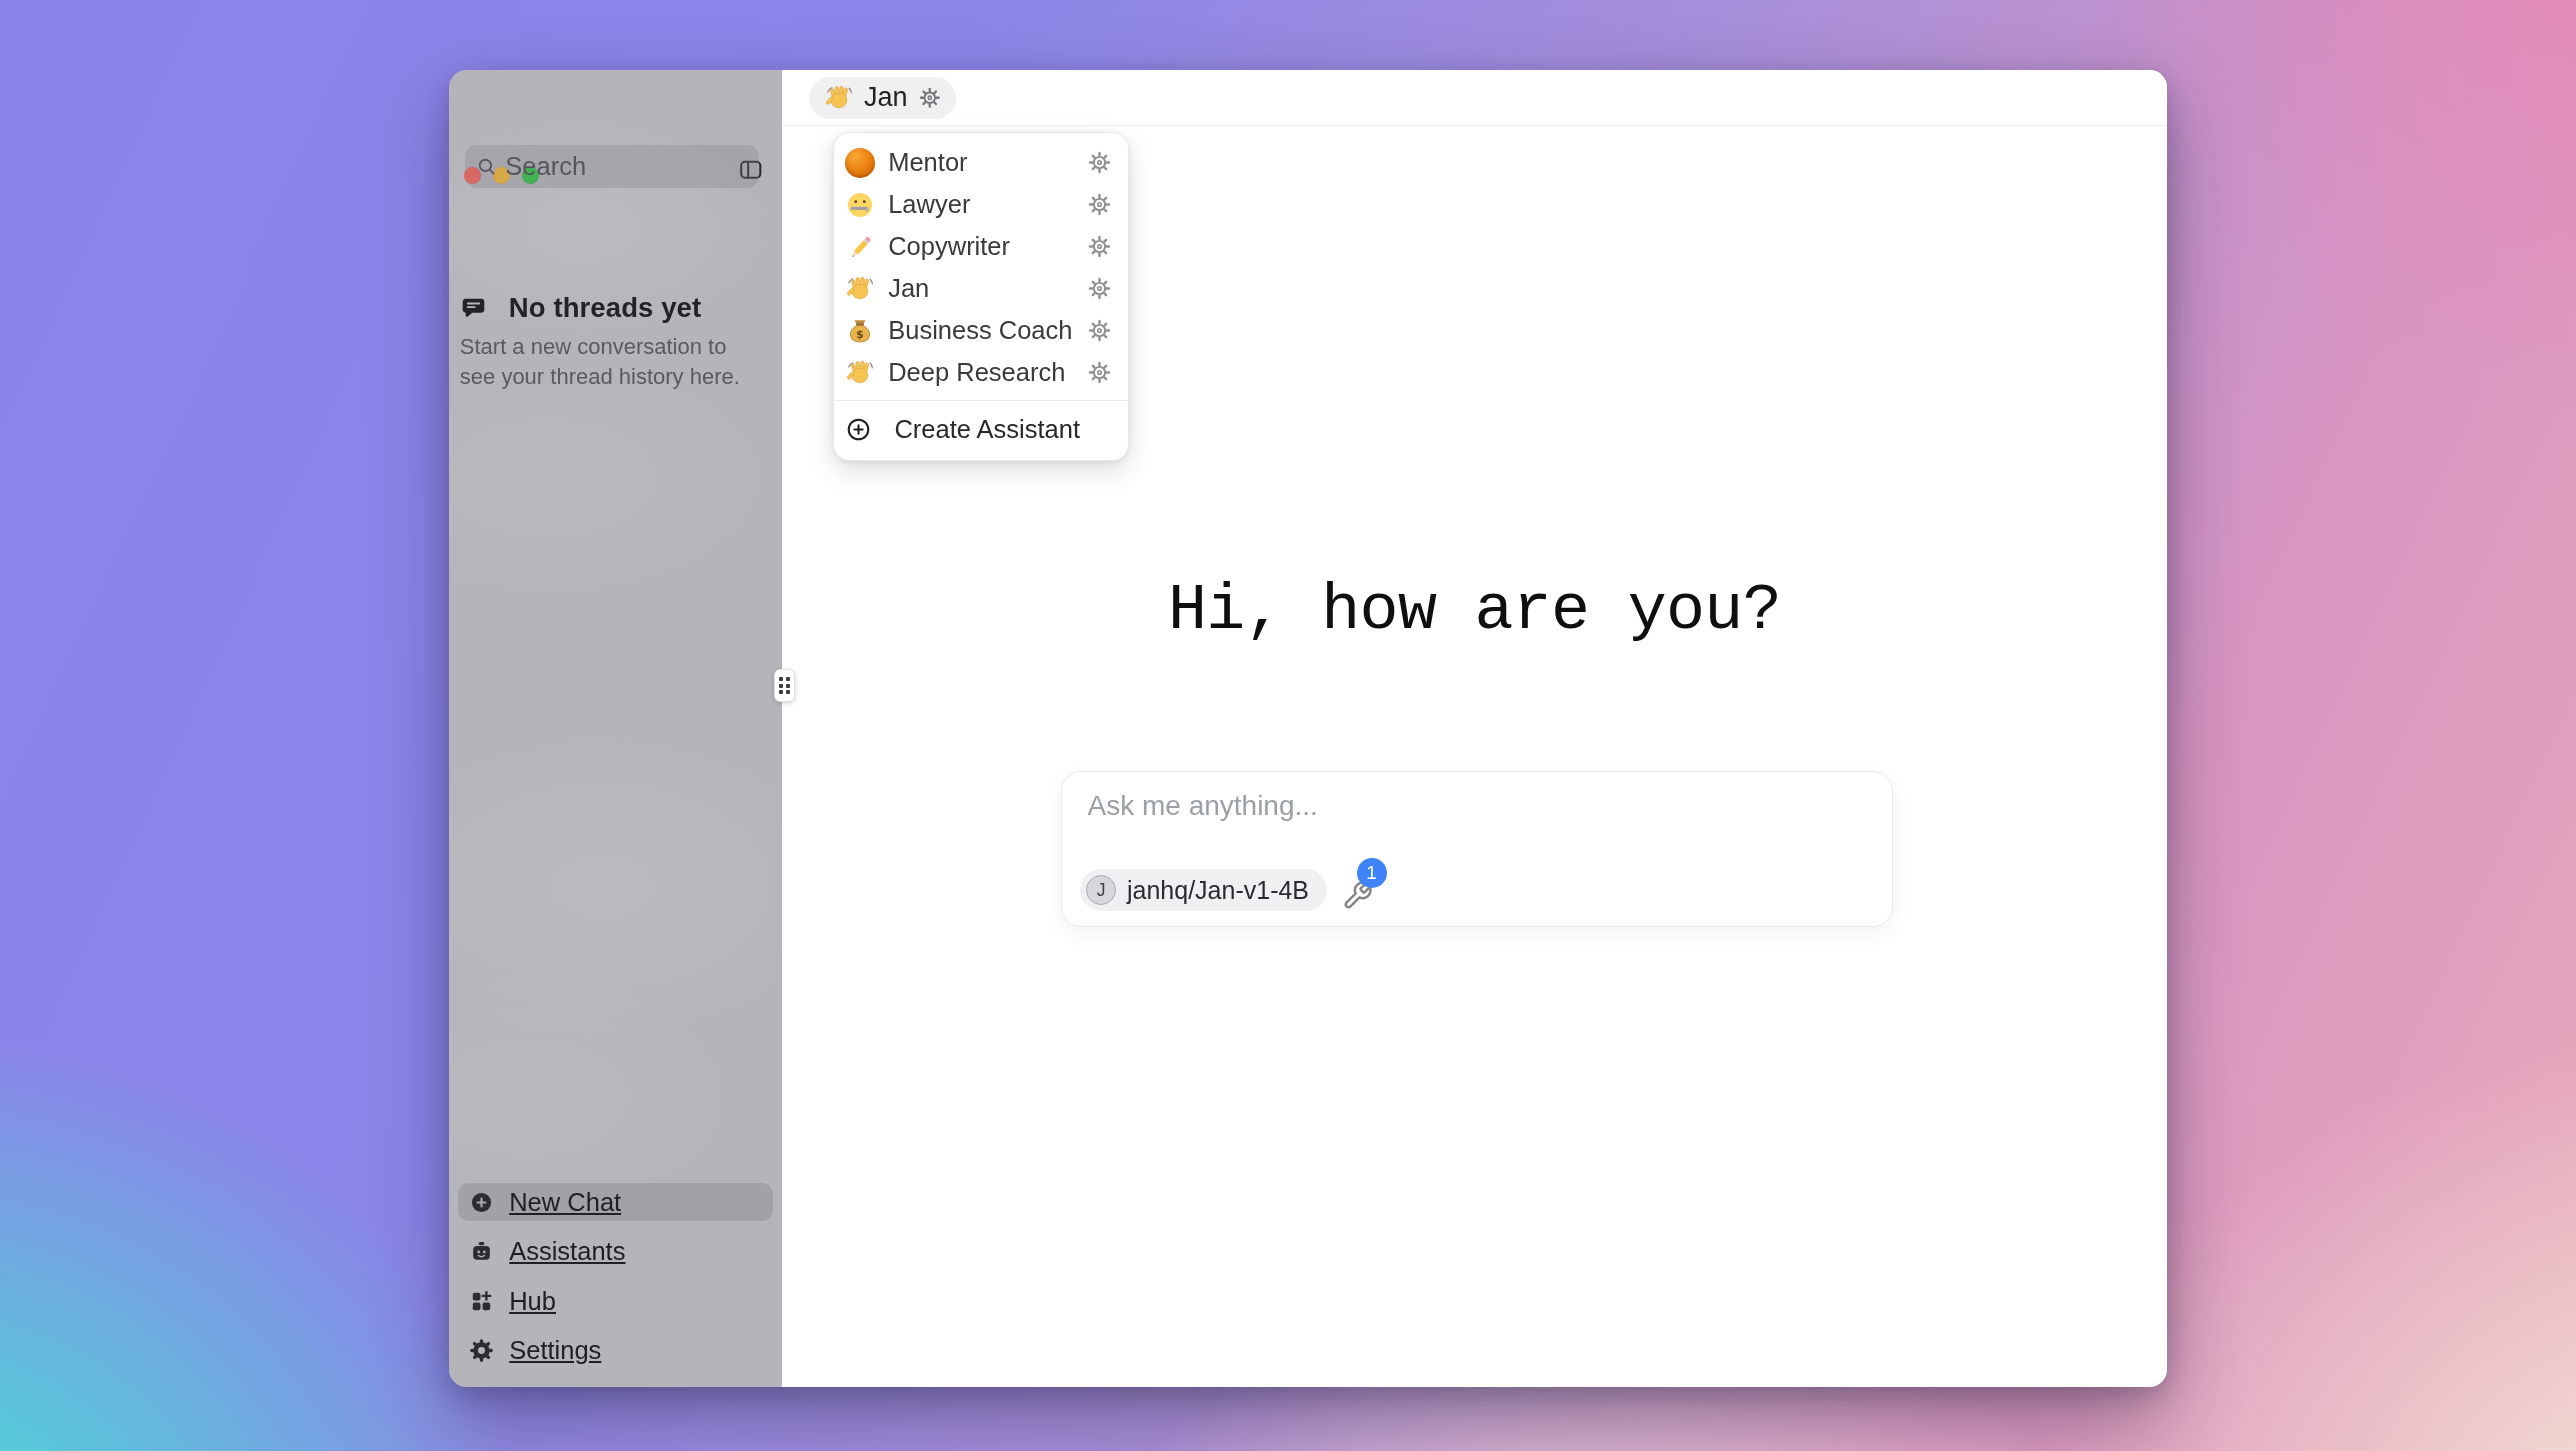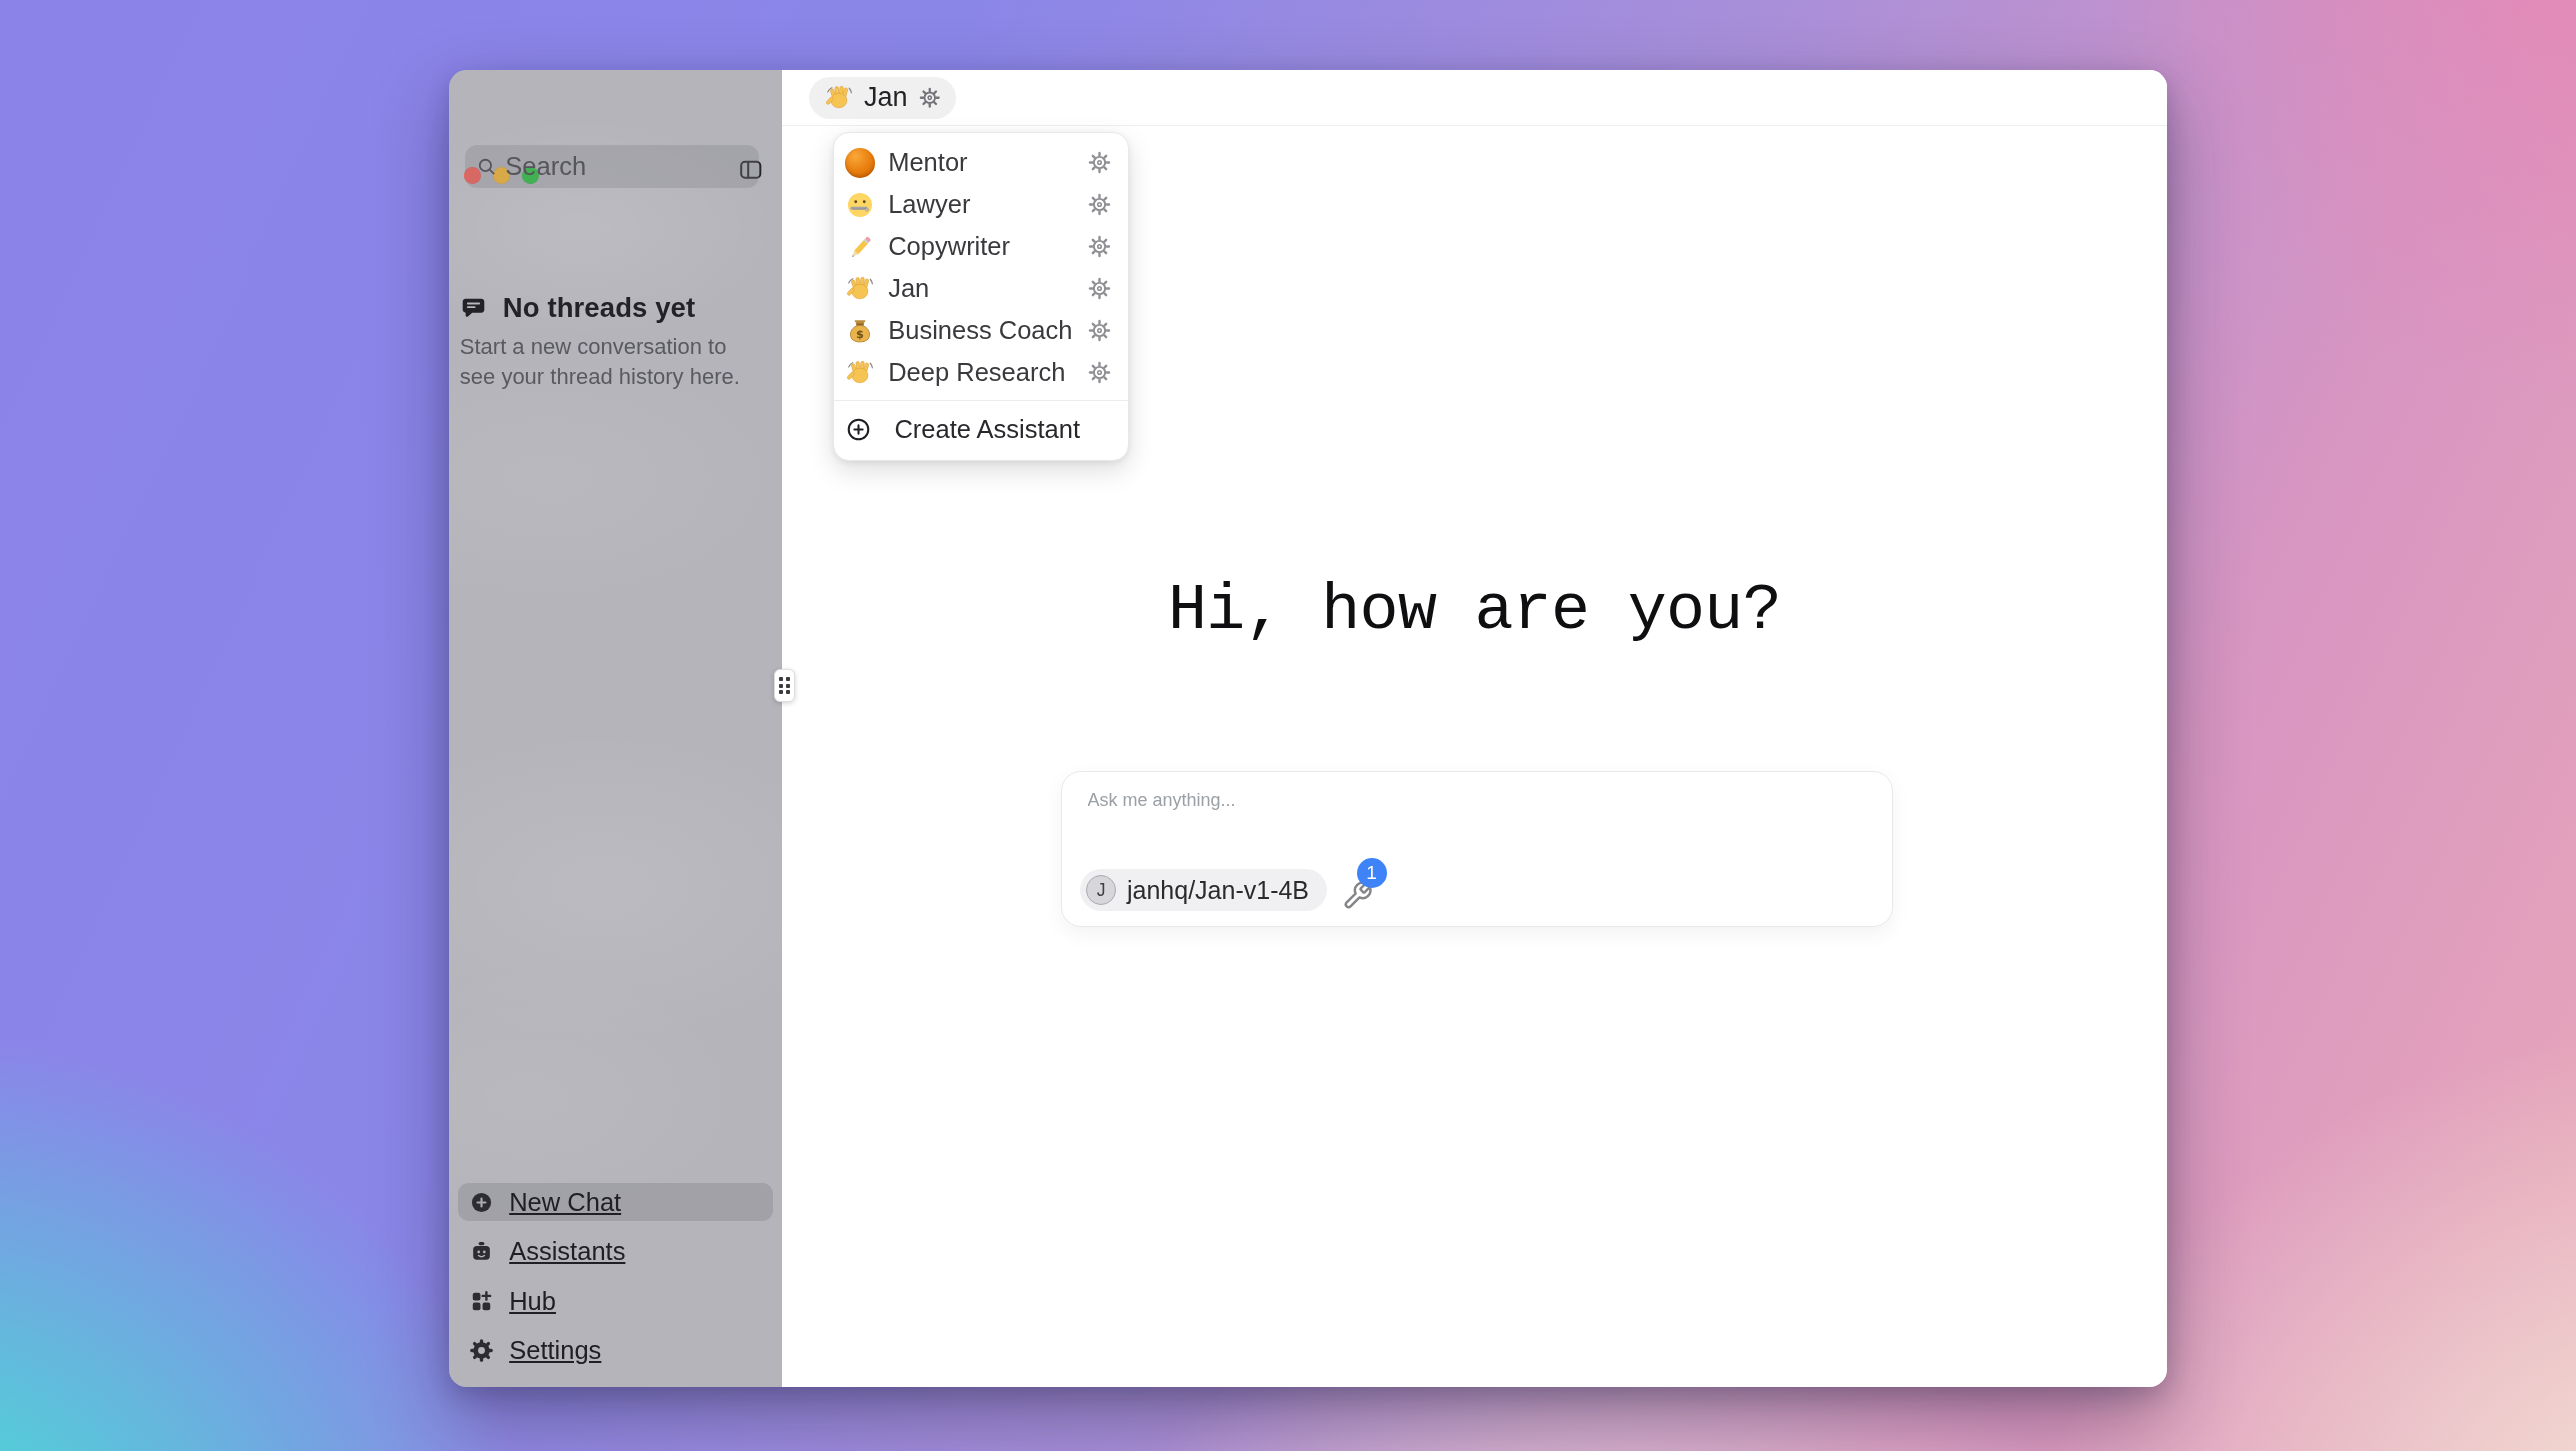--- a/index.html
+++ b/index.html
@@ -49,21 +49,21 @@
     display:flex;align-items:center;padding:0 10.8px;box-sizing:border-box;gap:8px;
   }
   .searchbox svg{width:21.5px;height:21.5px;color:#55555b;flex:0 0 auto;}
   .searchbox input{
     flex:1;background:transparent;border:none;outline:none;
     font-family:"Liberation Sans","DejaVu Sans",sans-serif;
     font-size:25.5px;color:#2e2e33;padding:0;min-width:0;
   }
   .searchbox input::placeholder{color:#55555b;opacity:1;}
   .empty-state{position:absolute;left:10.8px;top:222px;width:302px;}
-  .empty-title{display:flex;align-items:center;gap:16px;color:#232327;}
+  .empty-title{display:flex;align-items:center;gap:22px;color:#232327;}
   .empty-title svg{width:27px;height:27px;flex:0 0 auto;}
   .empty-title .t{font-size:27.5px;font-weight:700;letter-spacing:0.1px;}
   .empty-desc{margin-top:8px;font-size:22px;line-height:1.36;color:#595960;}
   .side-nav{position:absolute;left:9.4px;right:9.4px;bottom:17.5px;display:flex;flex-direction:column;gap:11.4px;}
   .nav-row{
     display:flex;align-items:center;gap:15px;height:38px;border-radius:10.8px;
     padding:0 10.8px;color:#202024;
   }
   .nav-row.active{background:rgba(110,110,120,.28);}
   .nav-row svg{width:25px;height:25px;flex:0 0 auto;color:#2c2c31;}
@@ -124,21 +124,21 @@
   
   .composer{
     position:absolute;left:279px;top:701px;width:832px;height:156px;
     background:#fff;border:0.7px solid #e9e9ec;border-radius:20px;
     box-shadow:0 6.7px 20px rgba(0,0,0,.05);box-sizing:border-box;
   }
   .composer textarea{
     position:absolute;left:25.5px;top:17.5px;right:25.5px;height:65px;
     border:none;outline:none;resize:none;background:transparent;
     font-family:"Liberation Sans","DejaVu Sans",sans-serif;
-    font-size:18px;color:#222226;padding:0;
+    font-size:28px;color:#222226;padding:0;
   }
   .composer textarea::placeholder{color:#9ba0a6;opacity:1;}
   .composer-row{position:absolute;left:17.5px;bottom:15px;display:flex;align-items:flex-end;}
   .model-pill{
     display:flex;align-items:center;gap:10.8px;height:42px;padding:0 17.5px 0 6.7px;
     background:#f0f0f2;border-radius:21px;
   }
   .model-avatar{
     width:30px;height:30px;border-radius:50%;background:#d7d7db;border:1.3px solid #aaaaaf;
     display:flex;align-items:center;justify-content:center;box-sizing:border-box;

